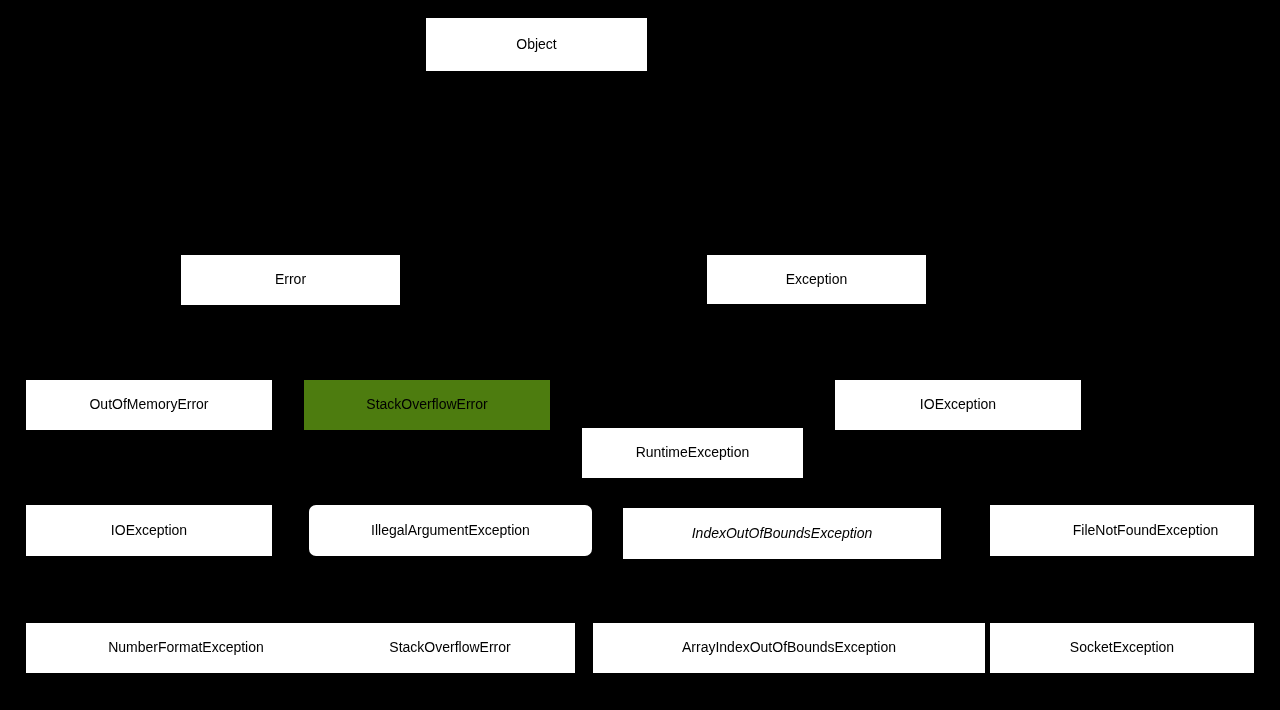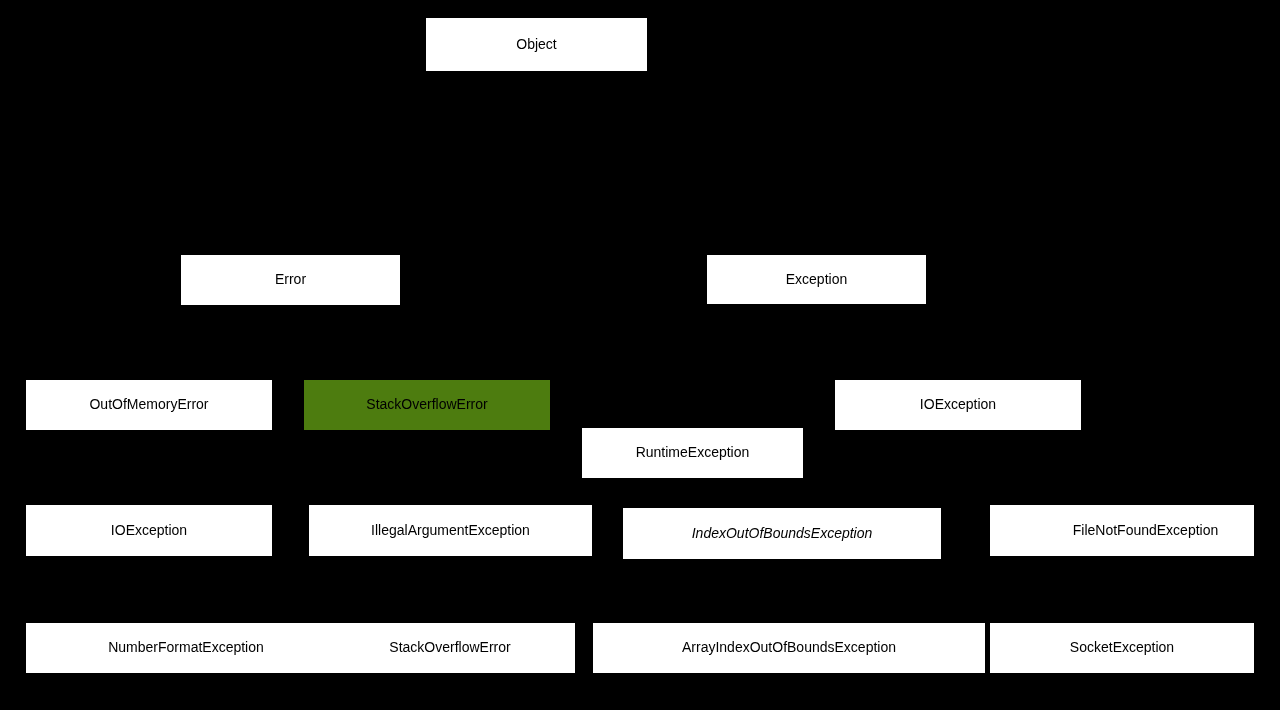--- a/index.html
+++ b/index.html
@@ -63,21 +63,21 @@
     </div>
     <div class="node" style="left: 582px; top: 380px; width: 221px; height: 50px; background: rgb(255, 255, 255); color: rgb(0, 0, 0); margin-top: 48px;">
       <span class="node-label">RuntimeException</span>
     </div>
     <div class="node" style="left: 835px; top: 380px; width: 246px; height: 50px; background: rgb(255, 255, 255); color: rgb(0, 0, 0);">
       <span class="node-label">IOException</span>
     </div>
     <div class="node" style="left: 26px; top: 505px; width: 246px; height: 51px; background: rgb(255, 255, 255); color: rgb(0, 0, 0);">
       <span class="node-label">IOException</span>
     </div>
-    <div class="node" style="left: 309px; top: 505px; width: 283px; height: 51px; background: rgb(255, 255, 255); color: rgb(0, 0, 0);">
+    <div class="node" style="left: 309px; top: 505px; width: 283px; height: 51px; background: rgb(255, 255, 255); color: rgb(0, 0, 0); border-radius: 7px;">
       <span class="node-label">IllegalArgumentException</span>
     </div>
     <div class="node" style="left: 623px; top: 508px; width: 318px; height: 51px; background: rgb(255, 255, 255); color: rgb(0, 0, 0); font-style: italic;">
       <span class="node-label">IndexOutOfBoundsException</span>
     </div>
     <div class="node" style="left: 990px; top: 505px; width: 264px; height: 51px; background: rgb(255, 255, 255); color: rgb(0, 0, 0); padding-left: 47px;">
       <span class="node-label">FileNotFoundException</span>
     </div>
     <div class="node" style="left: 26px; top: 623px; width: 320px; height: 50px; background: rgb(255, 255, 255); color: rgb(0, 0, 0);">
       <span class="node-label">NumberFormatException</span>

